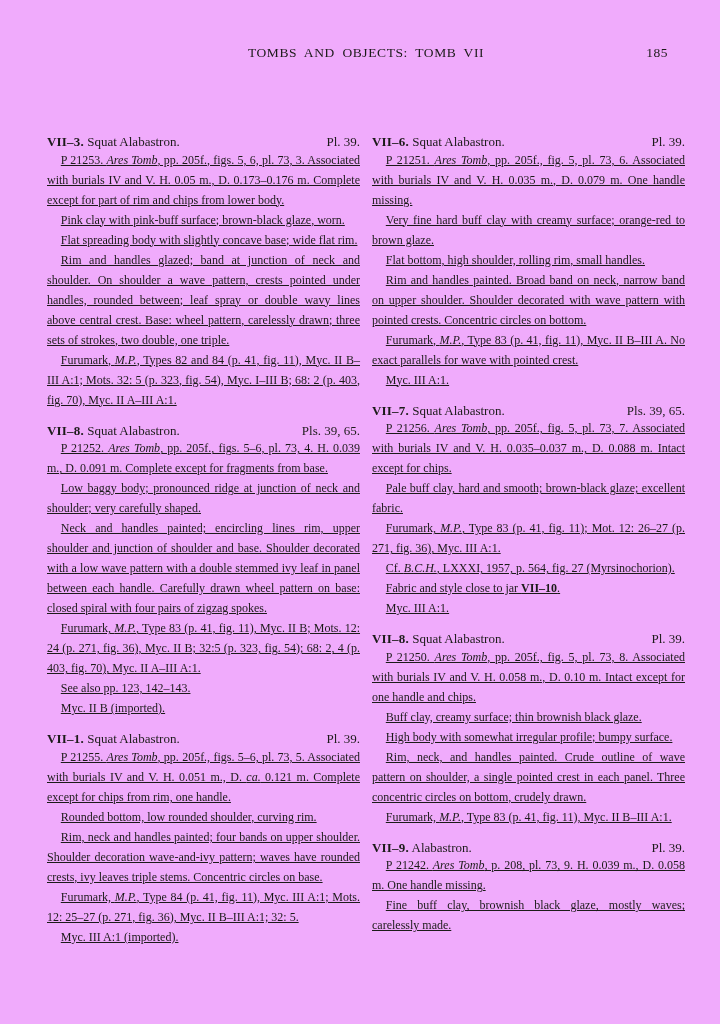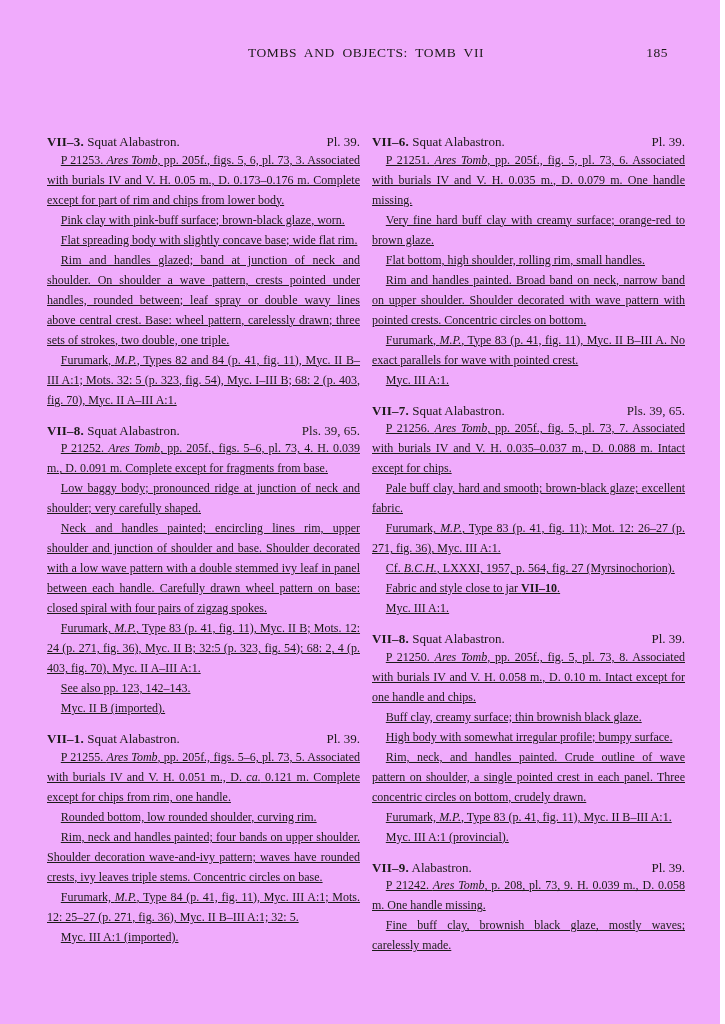--- a/index.html
+++ b/index.html
@@ -144,21 +144,20 @@
         <article class="entry">
           <div class="entry-head">
             <span class="entry-title"><b>VII–8.</b> Squat Alabastron.</span>
             <span class="entry-plate">Pl. 39.</span>
           </div>
           <p>P 21250. <i>Ares Tomb</i>, pp. 205f., fig. 5, pl. 73, 8. Associated with burials IV and V. H. 0.058 m., D. 0.10 m. Intact except for one handle and chips.</p>
           <p>Buff clay, creamy surface; thin brownish black glaze.</p>
           <p>High body with somewhat irregular profile; bumpy surface.</p>
           <p>Rim, neck, and handles painted. Crude outline of wave pattern on shoulder, a single pointed crest in each panel. Three concentric circles on bottom, crudely drawn.</p>
           <p>Furumark, <i>M.P.</i>, Type 83 (p. 41, fig. 11), Myc. II B–III A:1.</p>
-          <p>Myc. III A:1 (provincial).</p>
         </article>
         <article class="entry">
           <div class="entry-head">
             <span class="entry-title"><b>VII–9.</b> Alabastron.</span>
             <span class="entry-plate">Pl. 39.</span>
           </div>
           <p>P 21242. <i>Ares Tomb</i>, p. 208, pl. 73, 9. H. 0.039 m., D. 0.058 m. One handle missing.</p>
           <p>Fine buff clay, brownish black glaze, mostly waves; carelessly made.</p>
         </article>
       </div>

